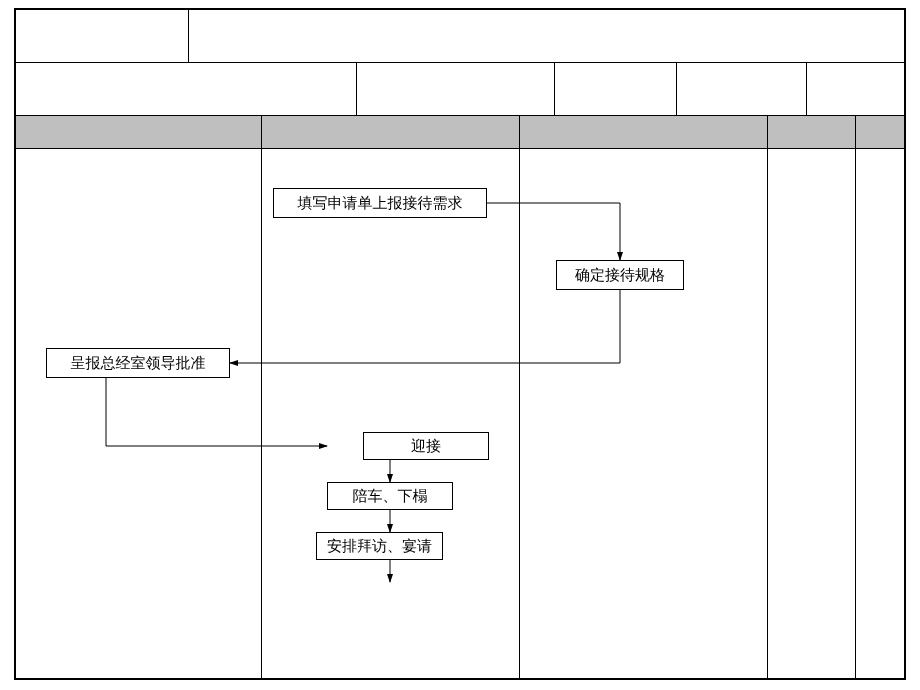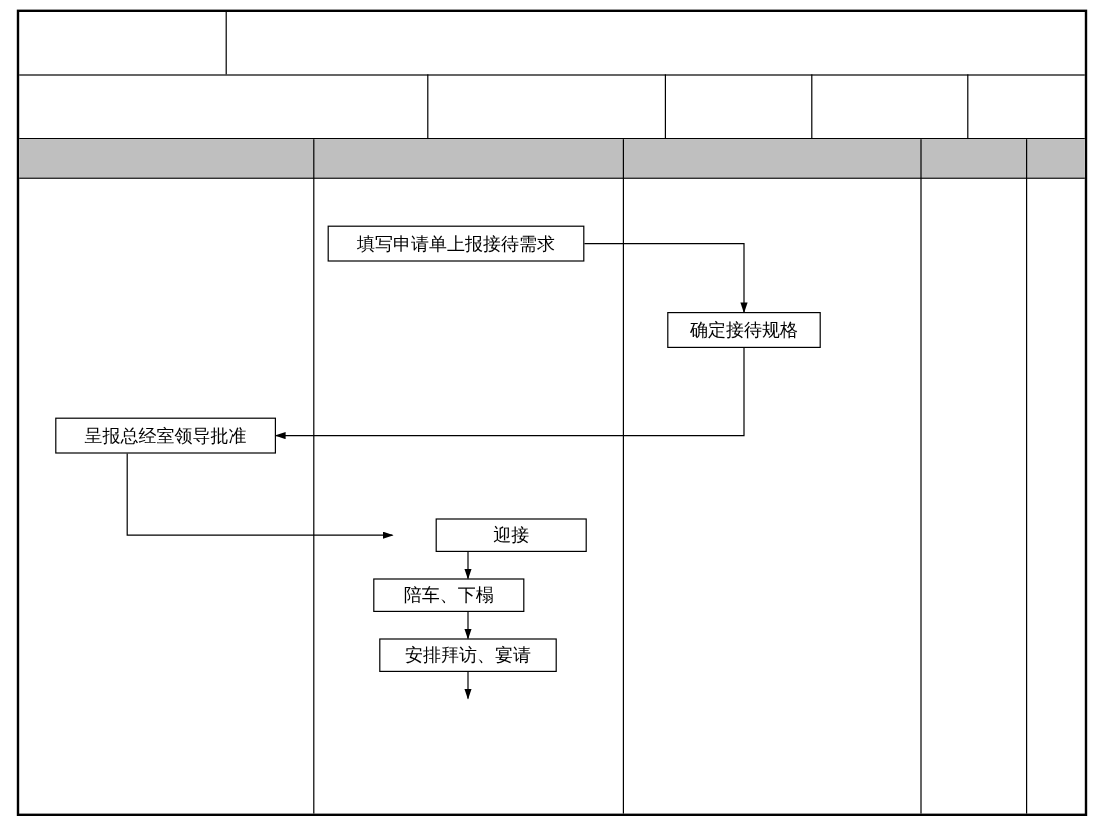--- a/index.html
+++ b/index.html
@@ -84,23 +84,23 @@
   <div class="vline" style="top:106px; bottom:0; left:839px; height:auto;"></div>
 
   <div class="box" style="left:257px; top:178px; width:214px; height:30px;">填写申请单上报接待需求</div>
 
   <div class="box" style="left:30px; top:338px; width:184px; height:30px;">呈报总经室领导批准</div>
 
   <div class="box" style="left:540px; top:250px; width:128px; height:30px;">确定接待规格</div>
 
   <div class="box" style="left:311px; top:422px; width:126px; height:28px;margin-left:36px;">迎接</div>
 
-  <div class="box" style="left:295px; top:472px; width:126px; height:28px;">陪车、下榻</div>
+  <div class="box" style="left:311px; top:472px; width:126px; height:28px;">陪车、下榻</div>
 
-  <div class="box" style="left:300px; top:522px; width:148px; height:28px;">安排拜访、宴请</div>
+  <div class="box" style="left:300px; top:522px; width:127px; height:28px;">安排拜访、宴请</div>
 
 
   <svg class="connector" style="left:0; top:0; width:892px; height:672px;">
     <defs>
       <marker id="arrow" markerWidth="10" markerHeight="10" refX="8" refY="3" orient="auto">
         <path d="M0,0 L9,3 L0,6 Z" fill="#000"></path>
       </marker>
     </defs>
 
     <path d="M471 193 L604 193 L604 250" stroke="#000" fill="none" stroke-width="1" marker-end="url(#arrow)"></path>

